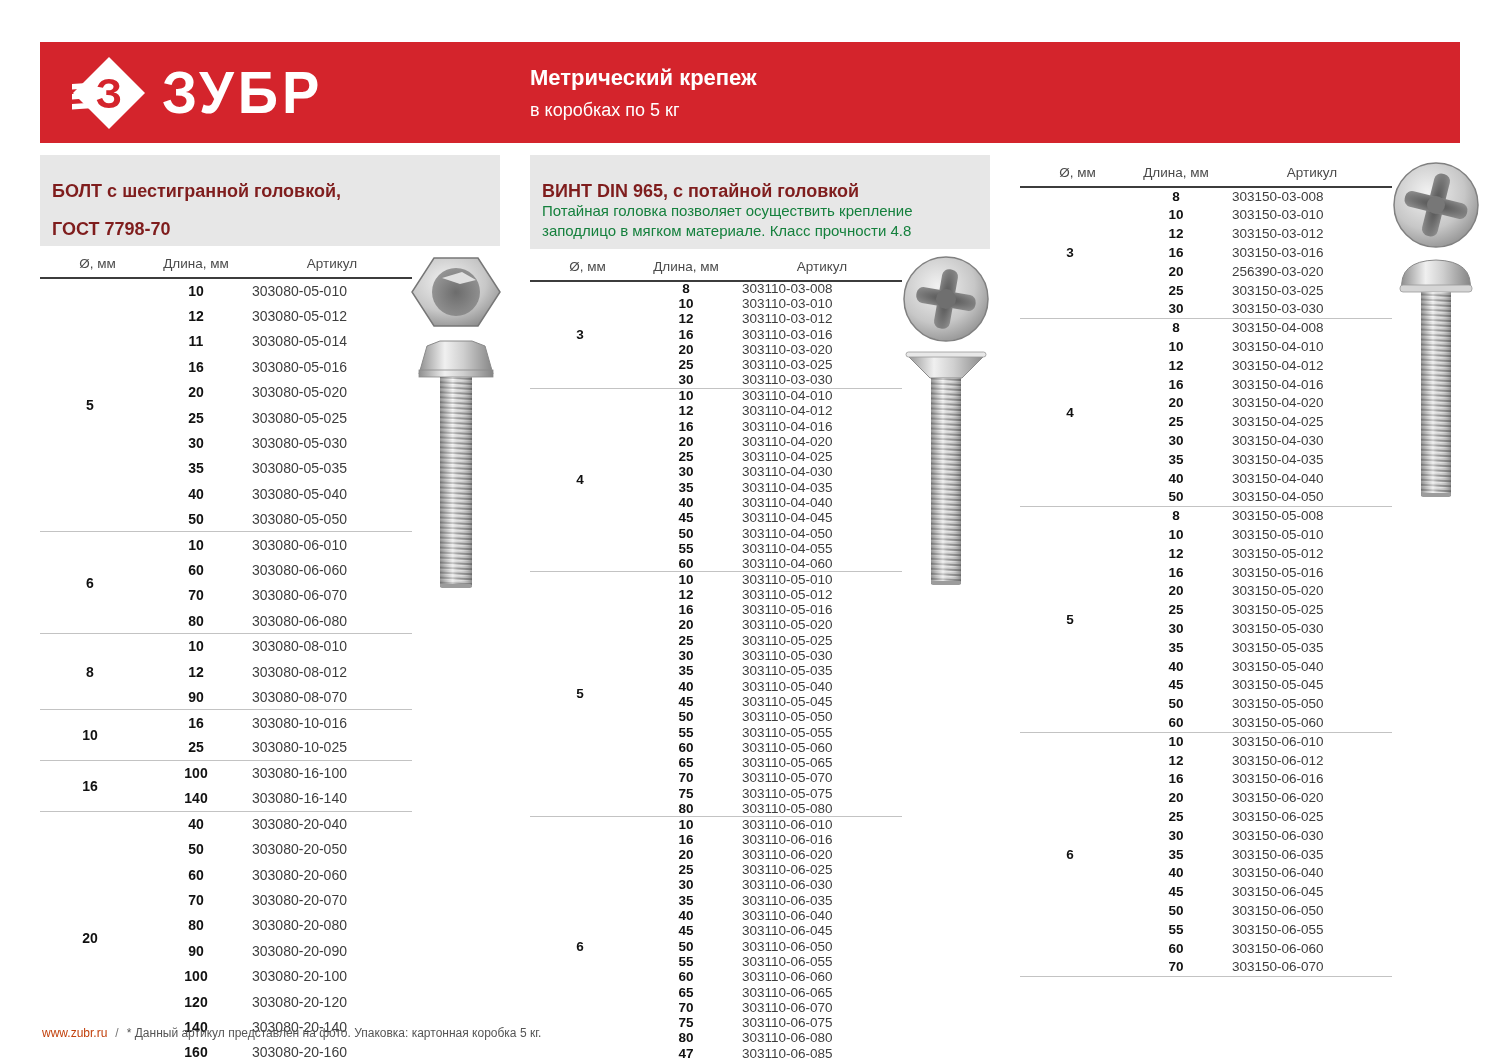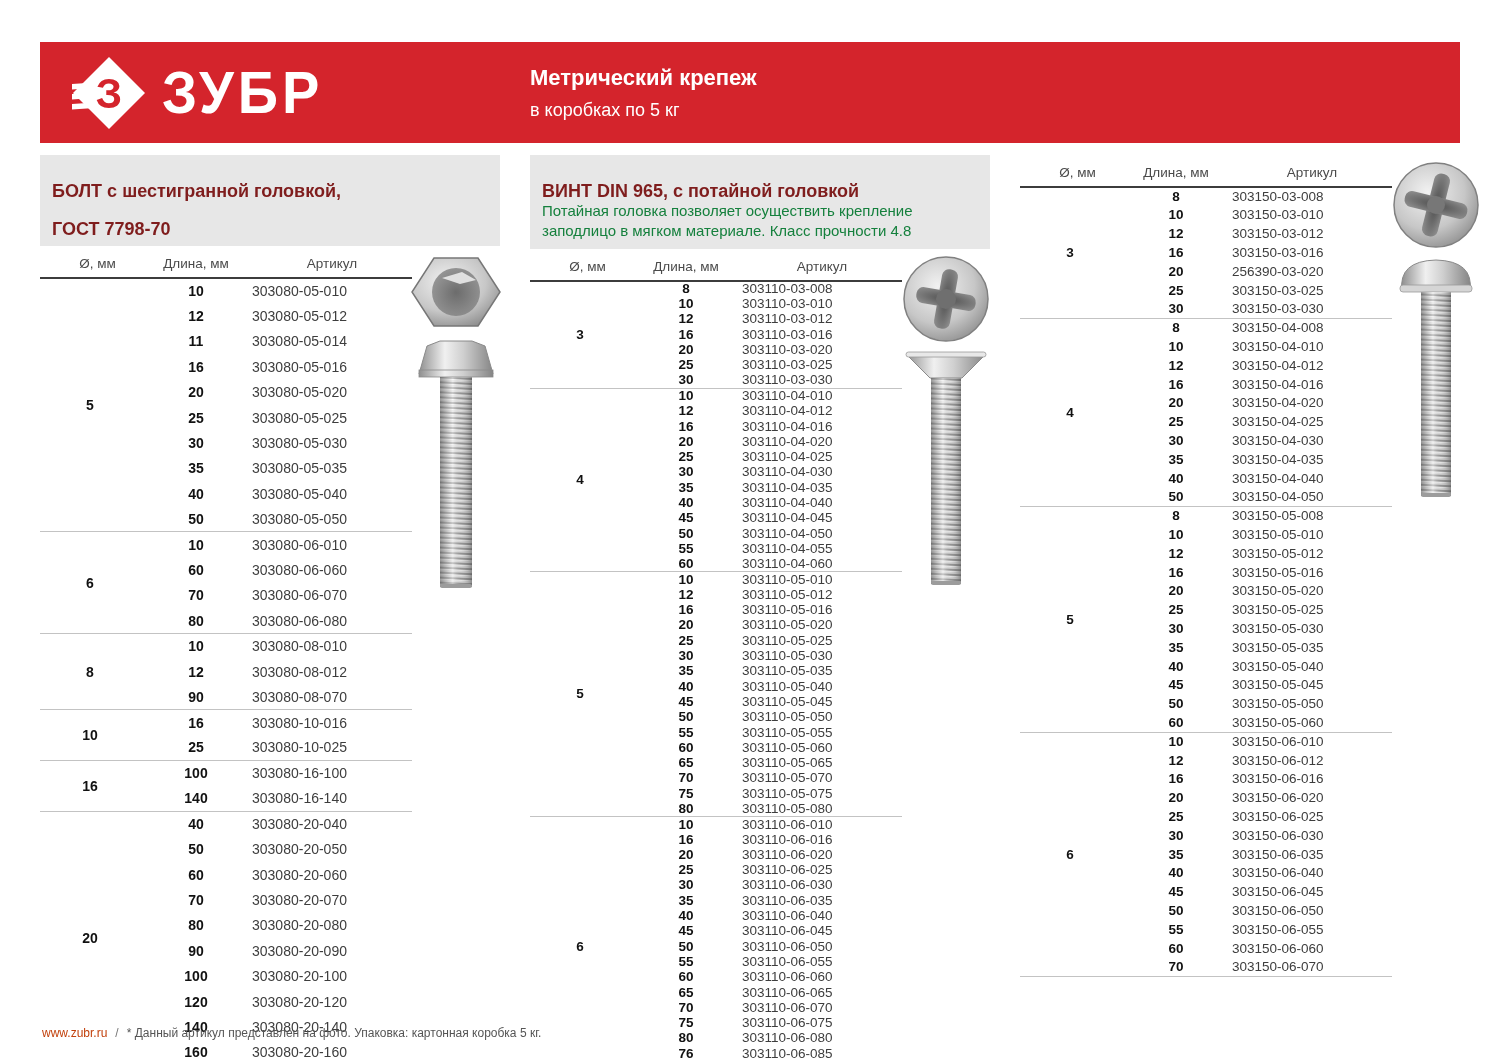--- a/index.html
+++ b/index.html
@@ -507,21 +507,21 @@
           </tr>
           <tr>
             <td class="len">75</td>
             <td class="art">303110-06-075</td>
           </tr>
           <tr>
             <td class="len">80</td>
             <td class="art">303110-06-080</td>
           </tr>
           <tr>
-            <td class="len">76</td>
+            <td class="len">47</td>
             <td class="art">303110-06-085</td>
           </tr>
           <tr>
             <td class="len">90</td>
             <td class="art">303110-06-090</td>
           </tr>
         </tbody>
     </table>
     <div class="photo">
       <svg width="90" height="88" viewBox="0 0 90 88">

